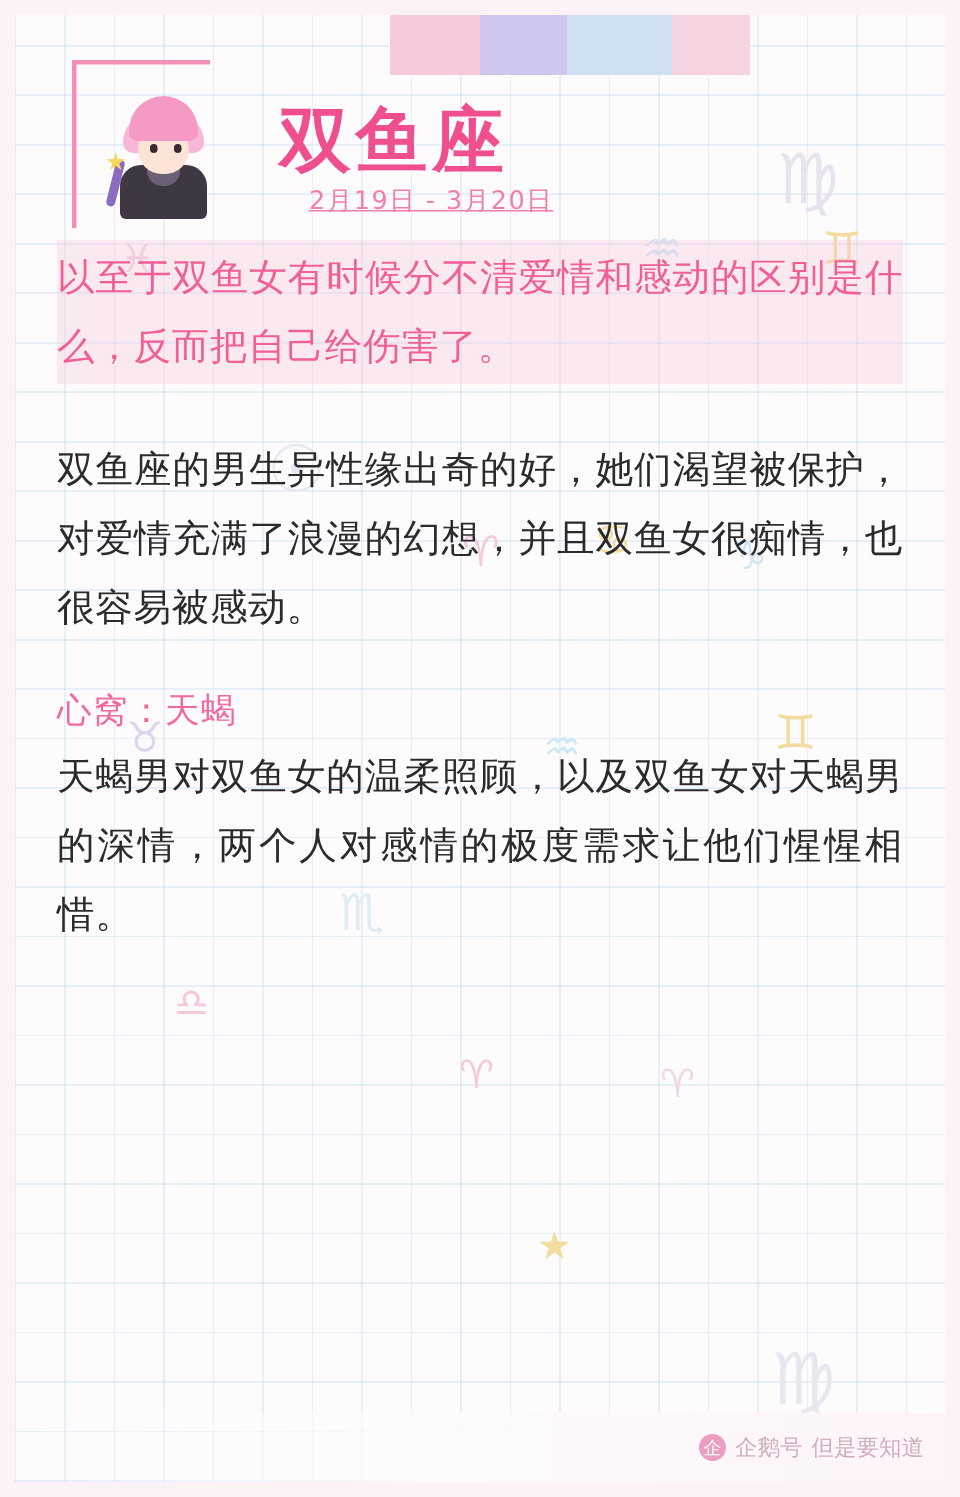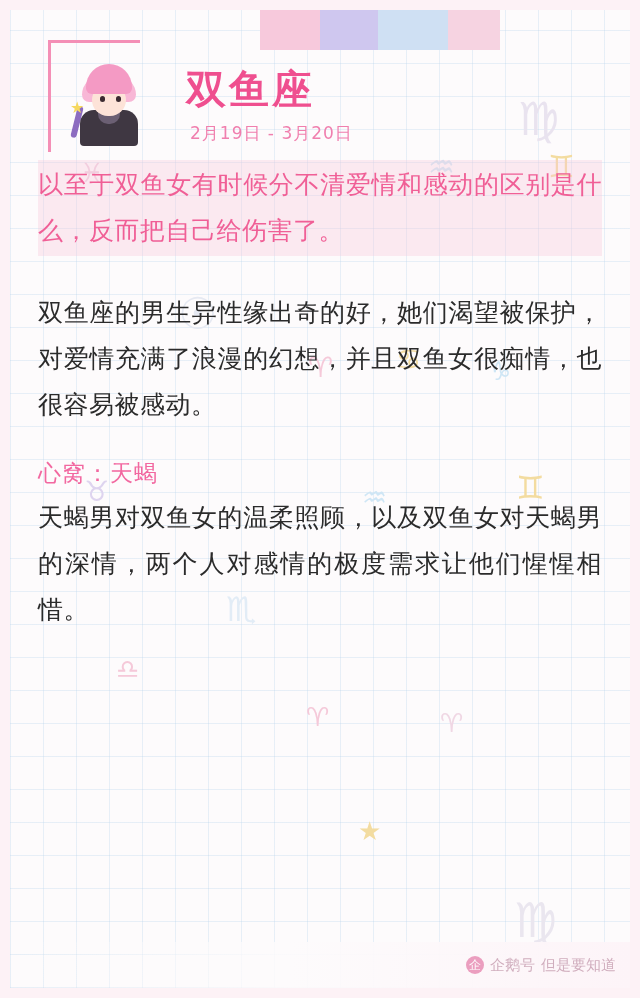--- a/index.html
+++ b/index.html
@@ -147,34 +147,35 @@
     left: -2px; top: 36px;
     color: #f6d85f;
     font-size: 16px;
     font-family: "DejaVu Sans", sans-serif;
   }
 
   .sign-name {
     position: absolute;
     left: 176px;
     top: 52px;
-    font-size: 40px;
+    font-size: 48px;
     font-weight: bold;
     color: #ef4f8f;
     letter-spacing: 3px;
     font-family: "DejaVu Sans", sans-serif;
   }
   .sign-dates {
     position: absolute;
-    left: 180px;
+    left: 196px;
     top: 112px;
     font-size: 17px;
     color: #f07fae;
     letter-spacing: 1px;
     font-family: "DejaVu Sans", sans-serif;
+    text-decoration: underline;
   }
 
   
   .content {
     position: relative;
     padding: 0 28px;
   }
   .para {
     font-size: 25px;
     line-height: 46px;

